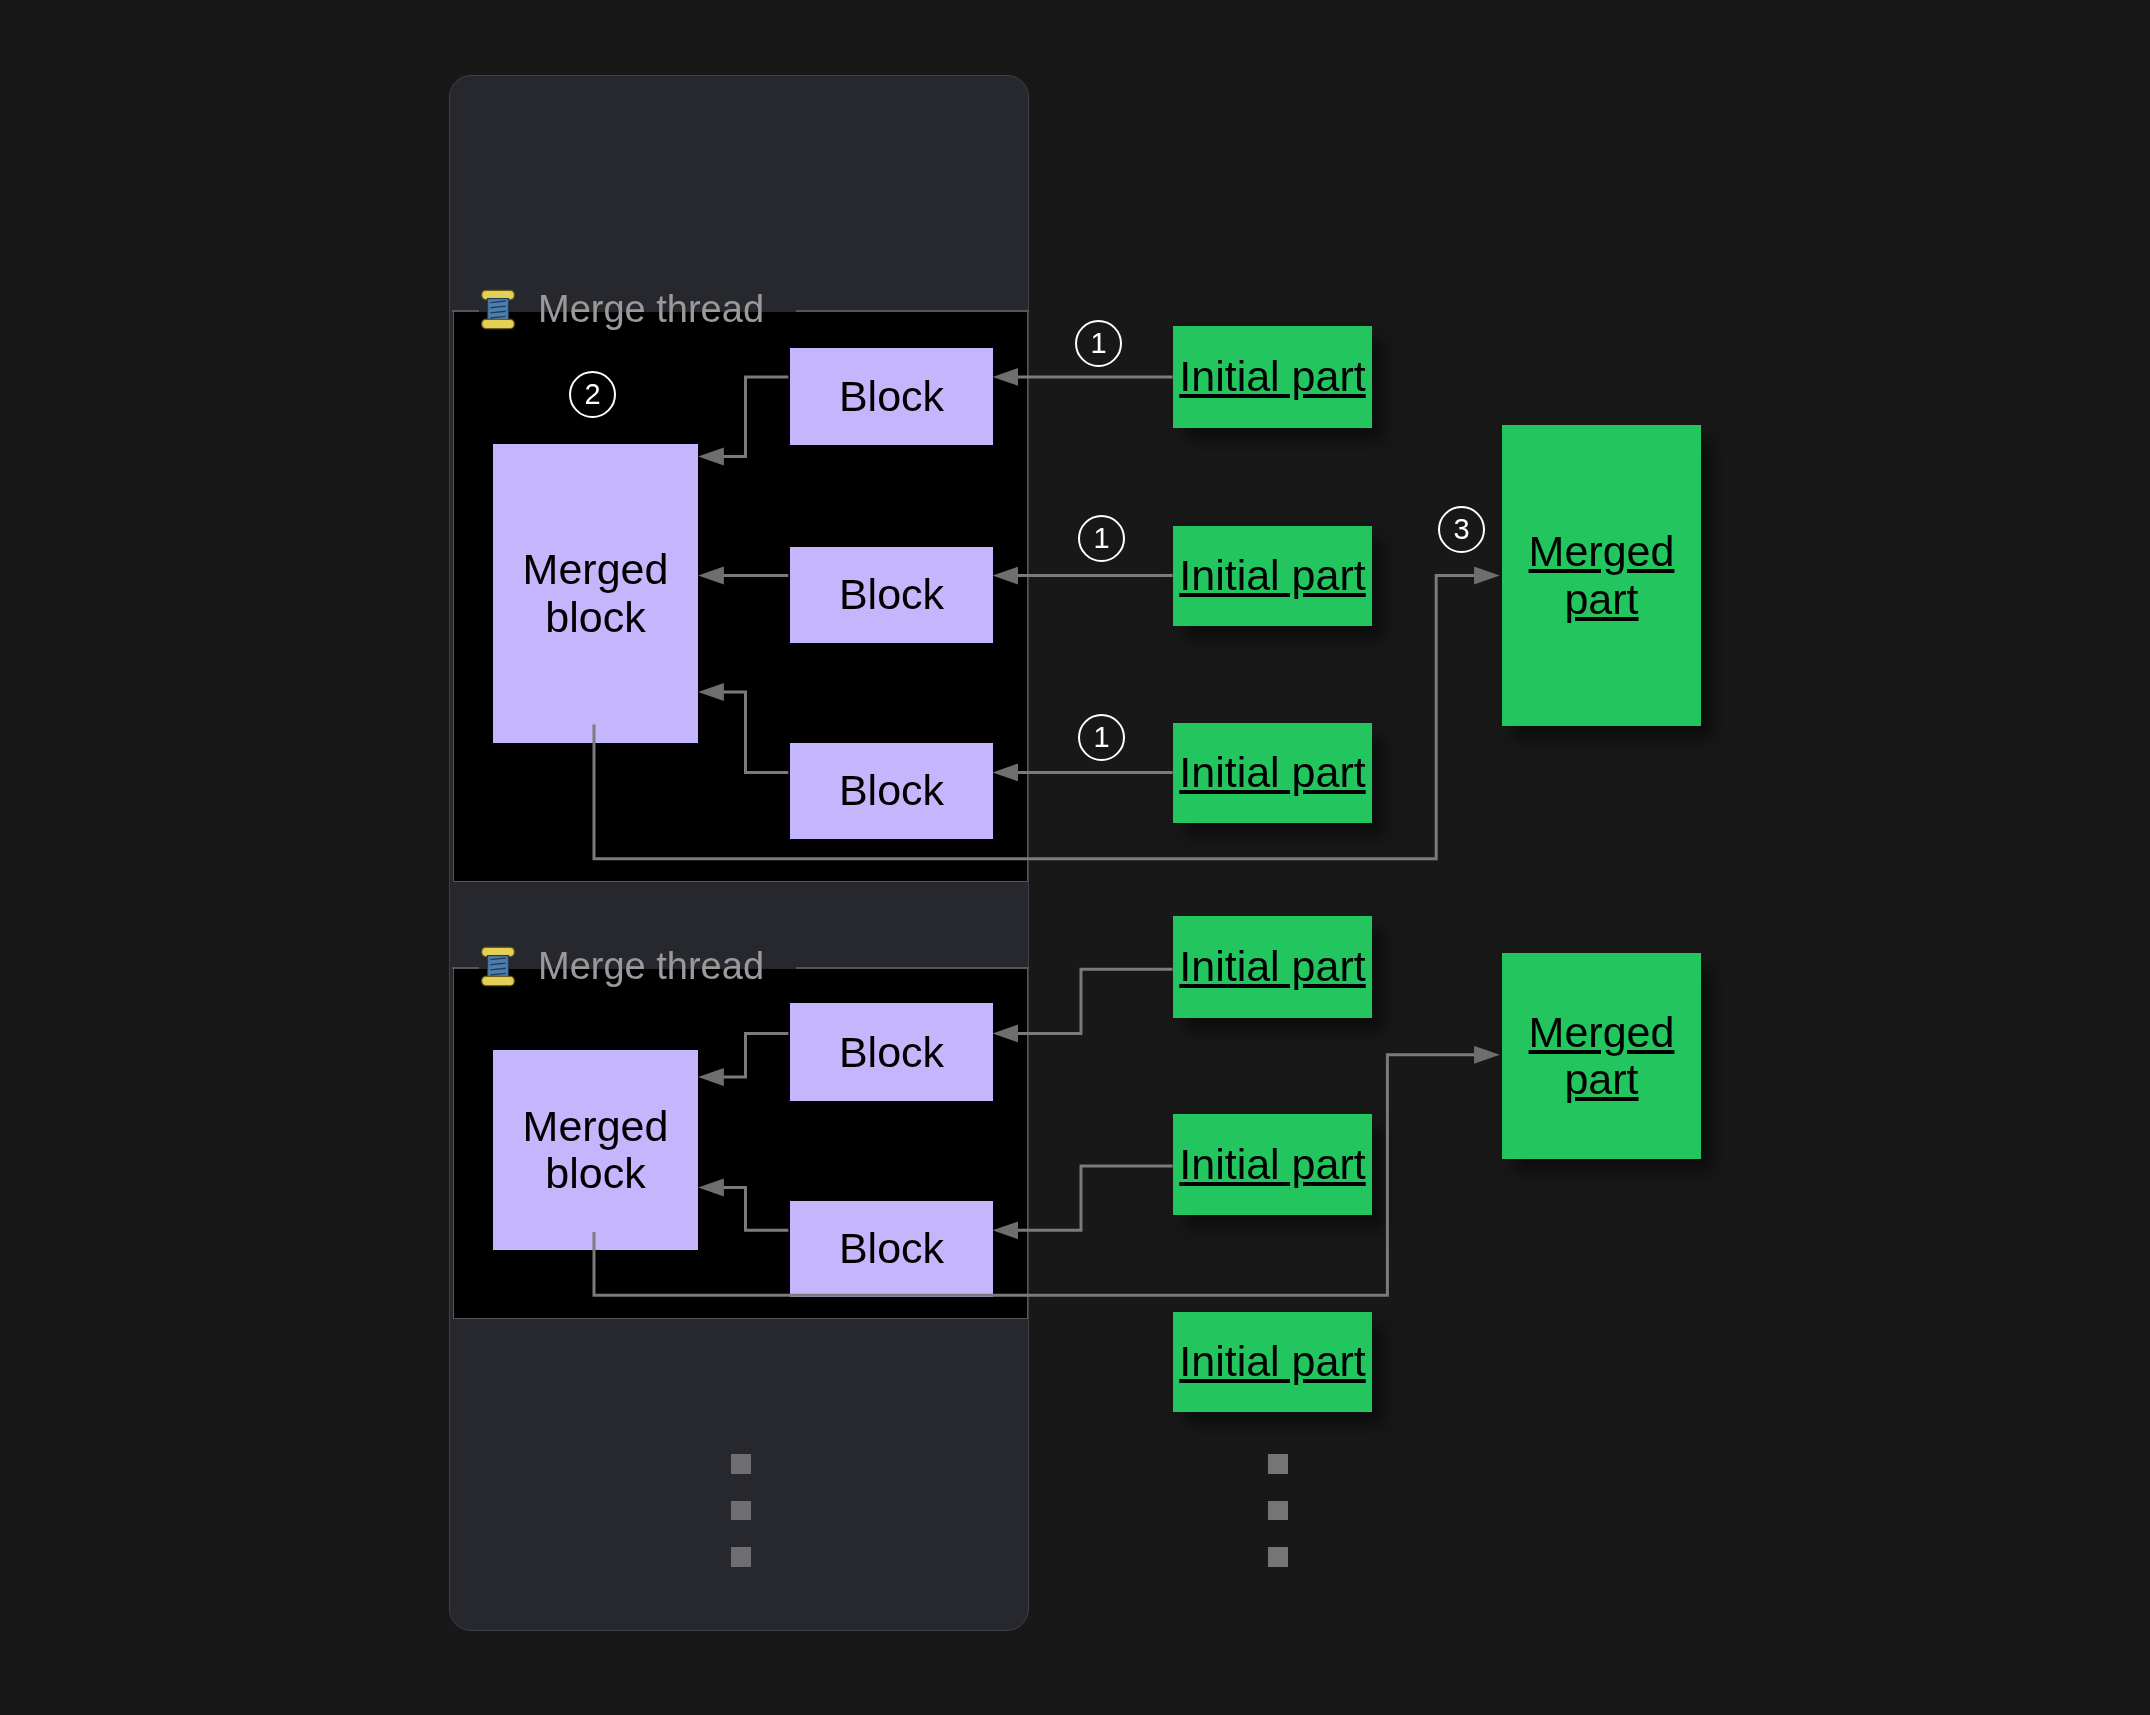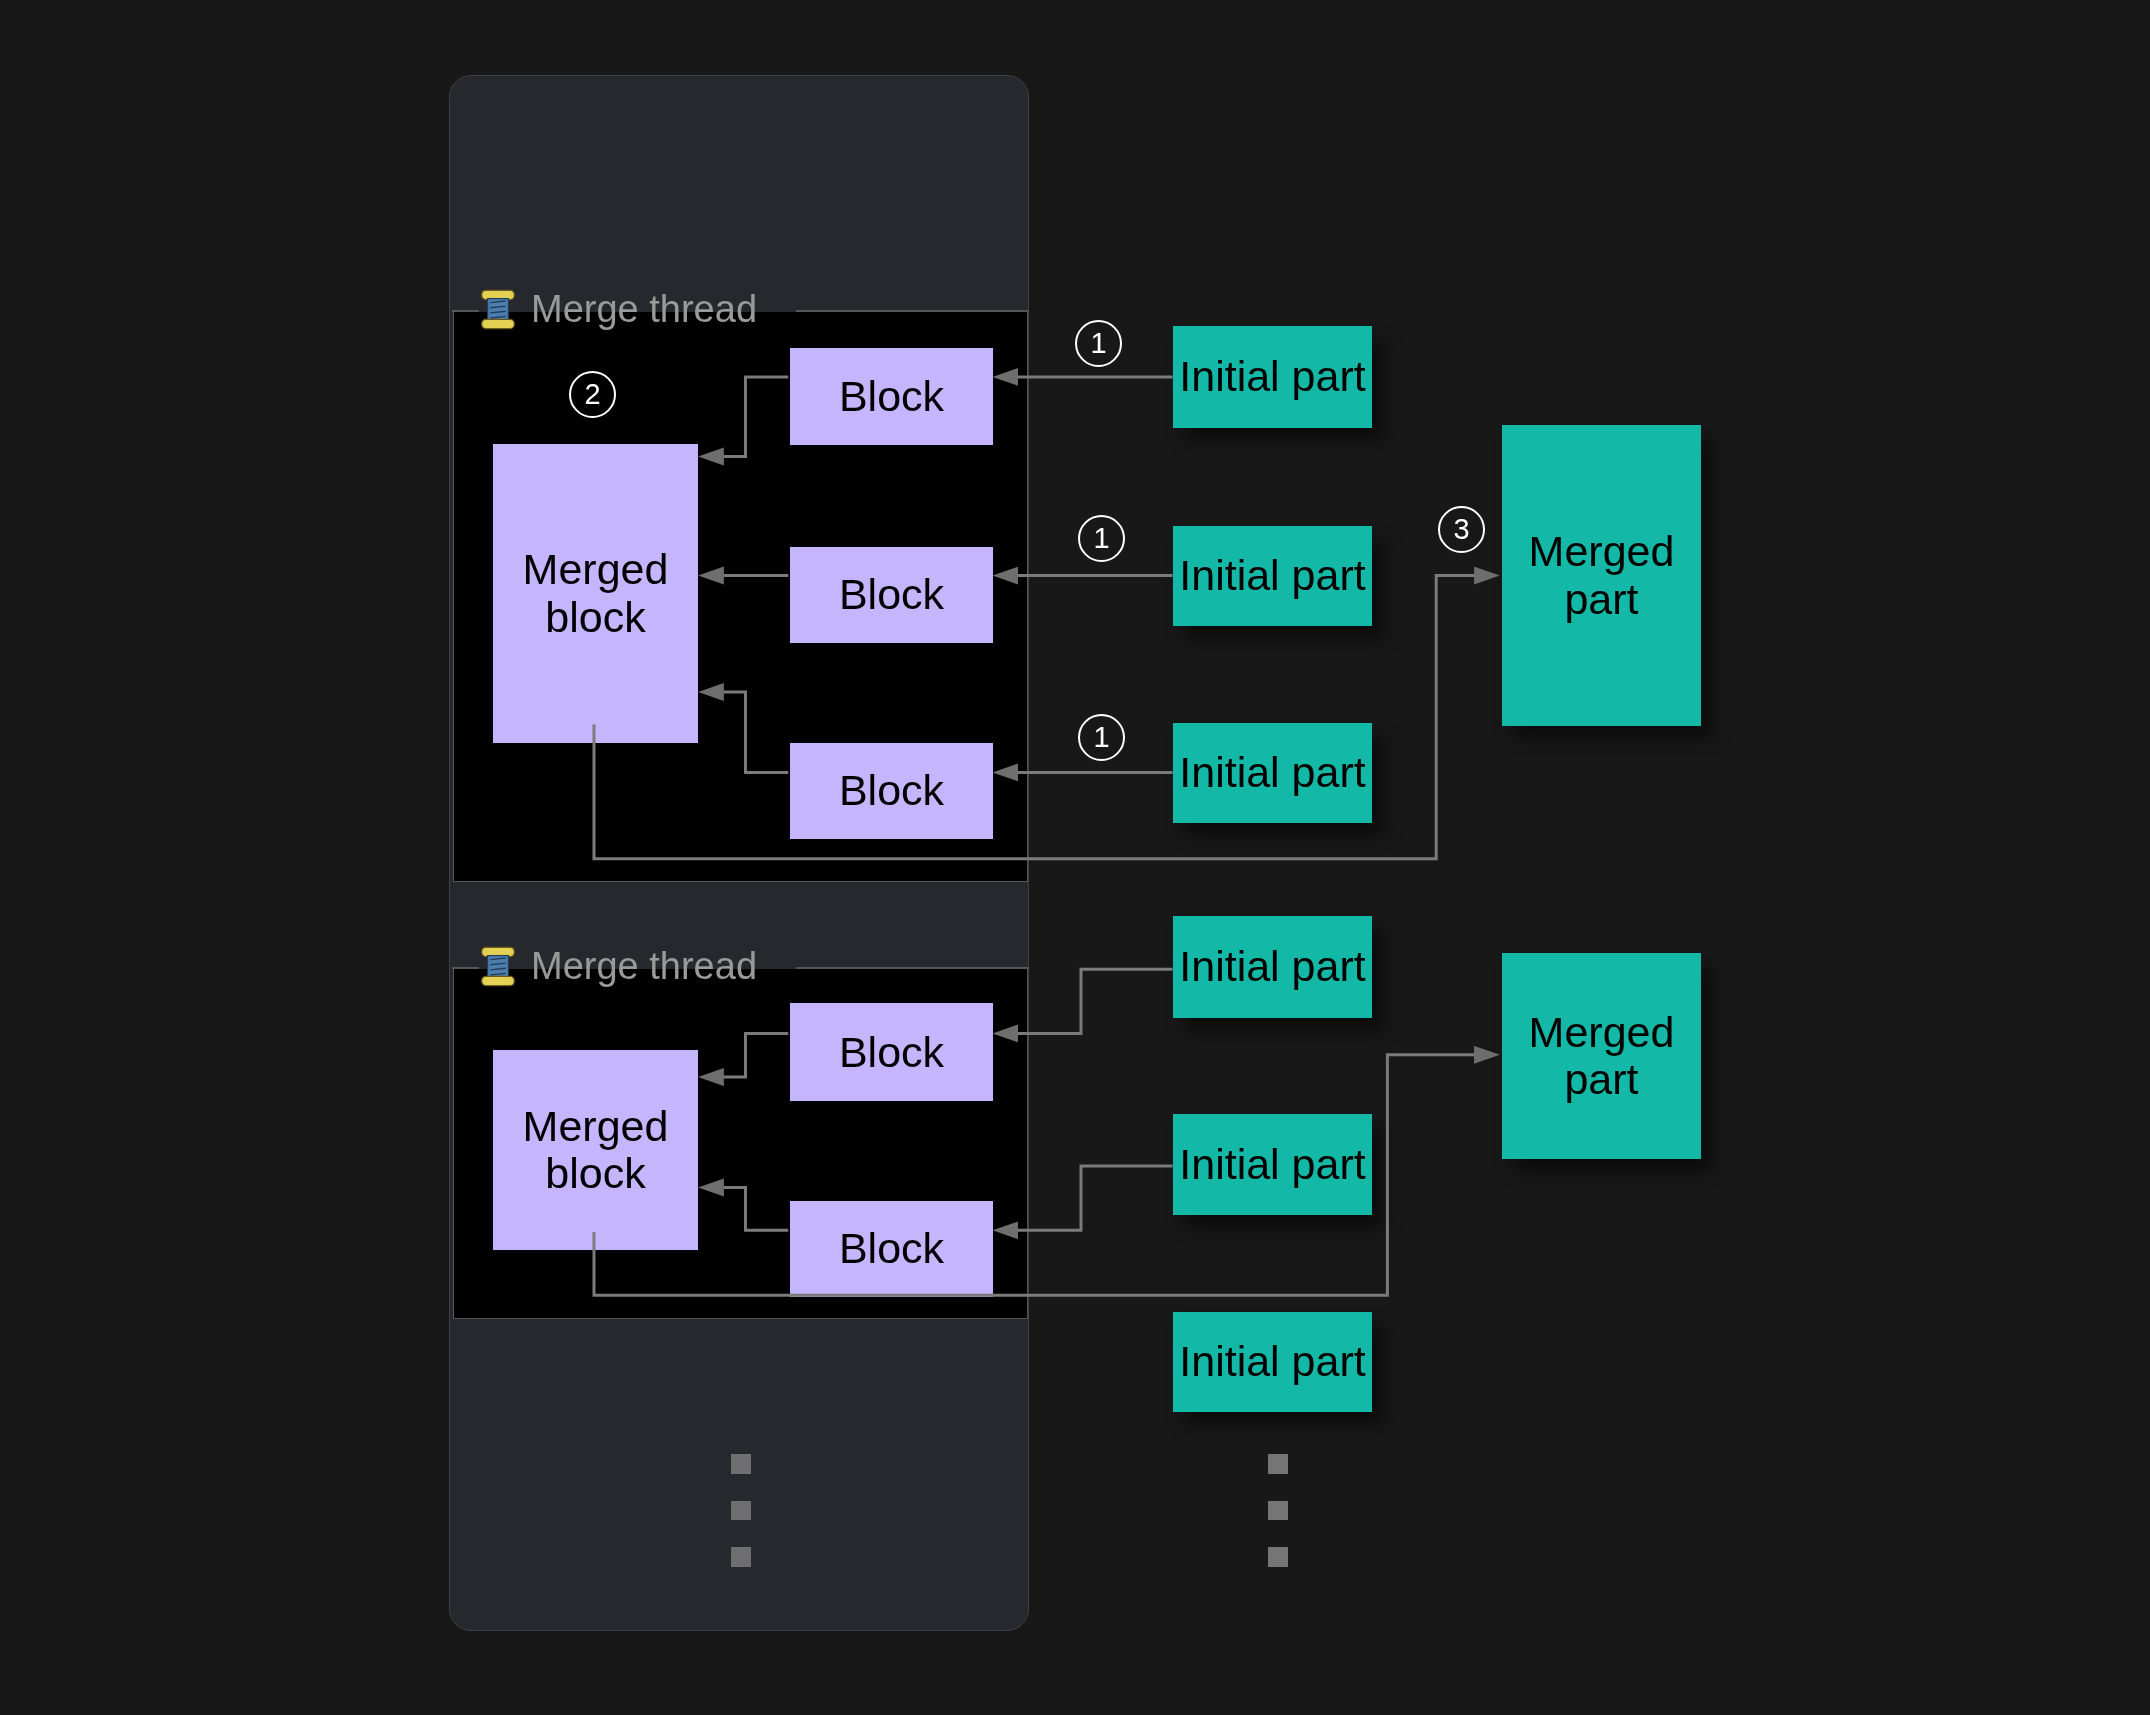--- a/index.html
+++ b/index.html
@@ -15,28 +15,28 @@
   .ch-logo .bar.short{width:7.7px;height:15.4px;}
   .server-title{color:#F2F2F2;font-size:62px;line-height:1;}
   
   .thread-panel{position:absolute;background:#000;box-sizing:border-box;
     border-left:1.7px solid #565656;border-right:1.7px solid #565656;border-bottom:1.7px solid #565656;z-index:2;}
   .tp1{left:453px;top:312px;width:575px;height:570px;}
   .tp2{left:453px;top:969px;width:575px;height:350px;}
   .tseg{position:absolute;top:-1.7px;height:1.7px;background:#565656;}
   .tseg.a{left:-1.7px;width:27px;}
   .tseg.b{left:342px;right:-1.7px;}
-  .legend{position:absolute;top:-24px;left:26px;display:flex;align-items:center;gap:15px;
+  .legend{position:absolute;top:-24px;left:26px;display:flex;align-items:center;gap:22px;
     font-size:38px;color:#9A9A9A;white-space:nowrap;}
   .legend svg{display:block;}
   
   .box{position:absolute;display:flex;align-items:center;justify-content:center;text-align:center;
     font-size:43px;line-height:1.1;color:#000;}
   .blue{background:#c4b5fd;margin-top:19px;}
-  .yellow{background:#14b8a6;box-shadow:12px 13.7px 15.4px rgba(0,0,0,0.5);}
+  .yellow{background:#22c55e;box-shadow:12px 13.7px 15.4px rgba(0,0,0,0.5);text-decoration:underline;}
   
   .badge{position:absolute;width:43px;height:43px;border:2.6px solid #FFF;border-radius:50%;
     color:#FFF;font-size:29px;display:flex;align-items:center;justify-content:center;z-index:5;}
   
   .dots{position:absolute;width:20.5px;z-index:3;}
   .dots span{display:block;width:19.7px;height:19.7px;margin-bottom:27px;}
   .dots-left span{background:#6E6E70;}
   .dots-right span{background:#757575;}
   
   .wires{position:absolute;left:0;top:0;z-index:4;pointer-events:none;}

